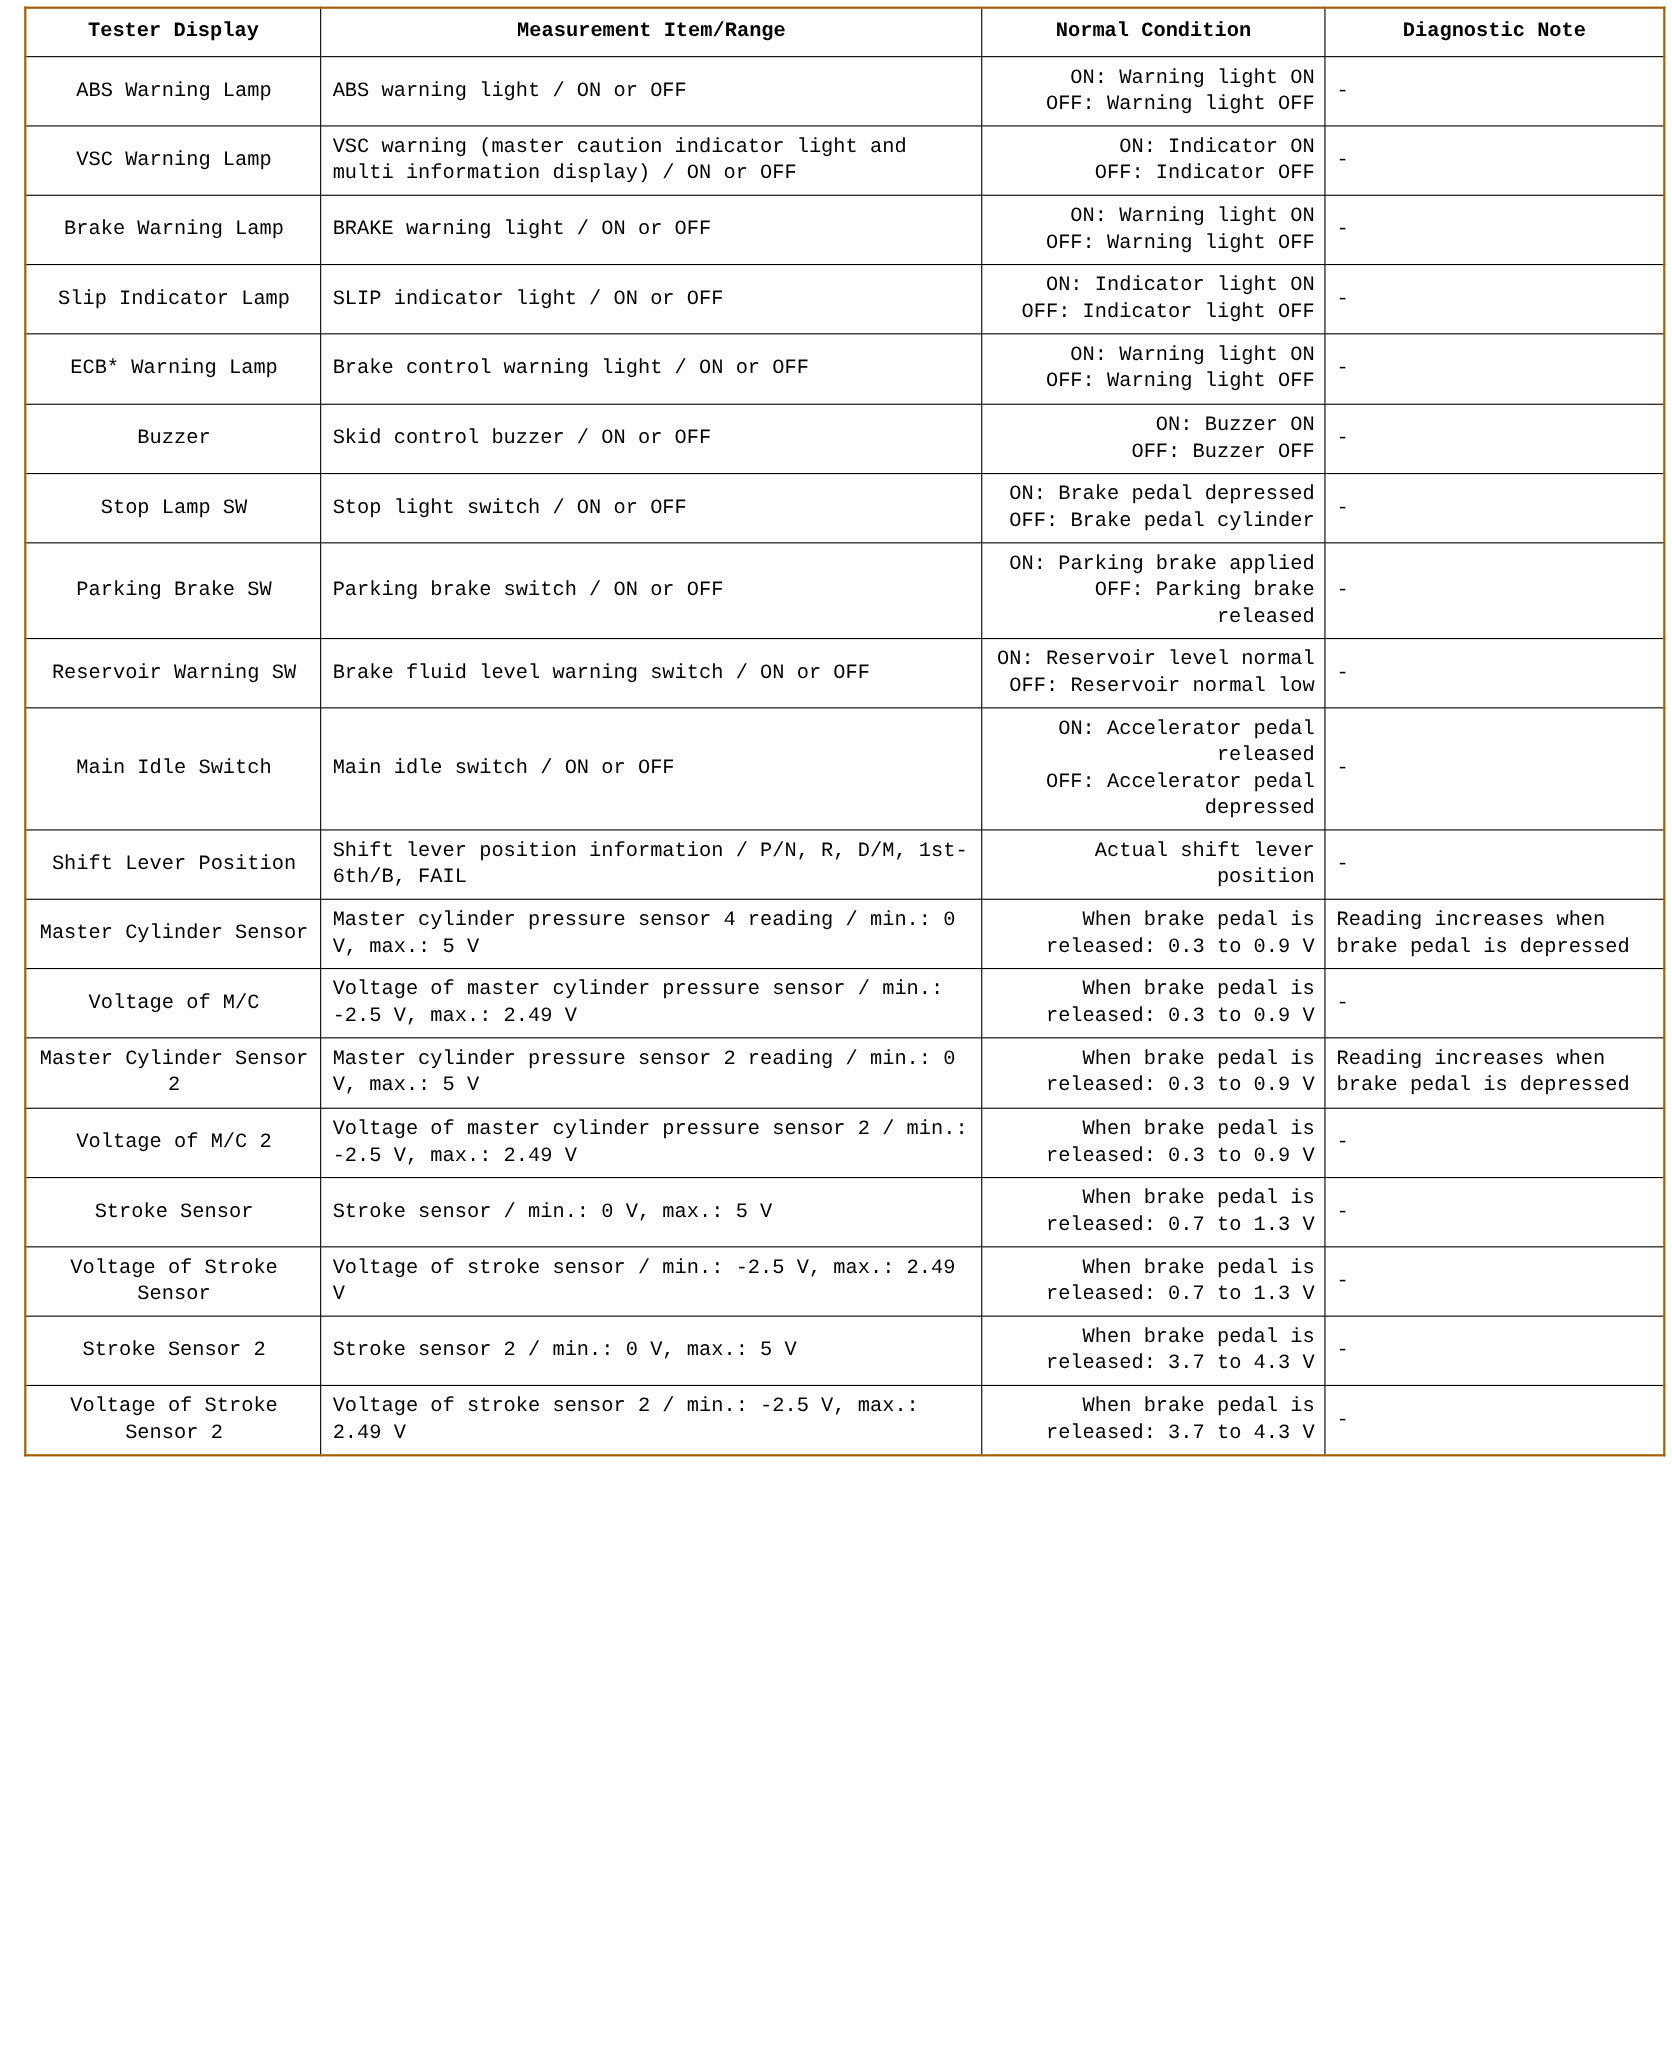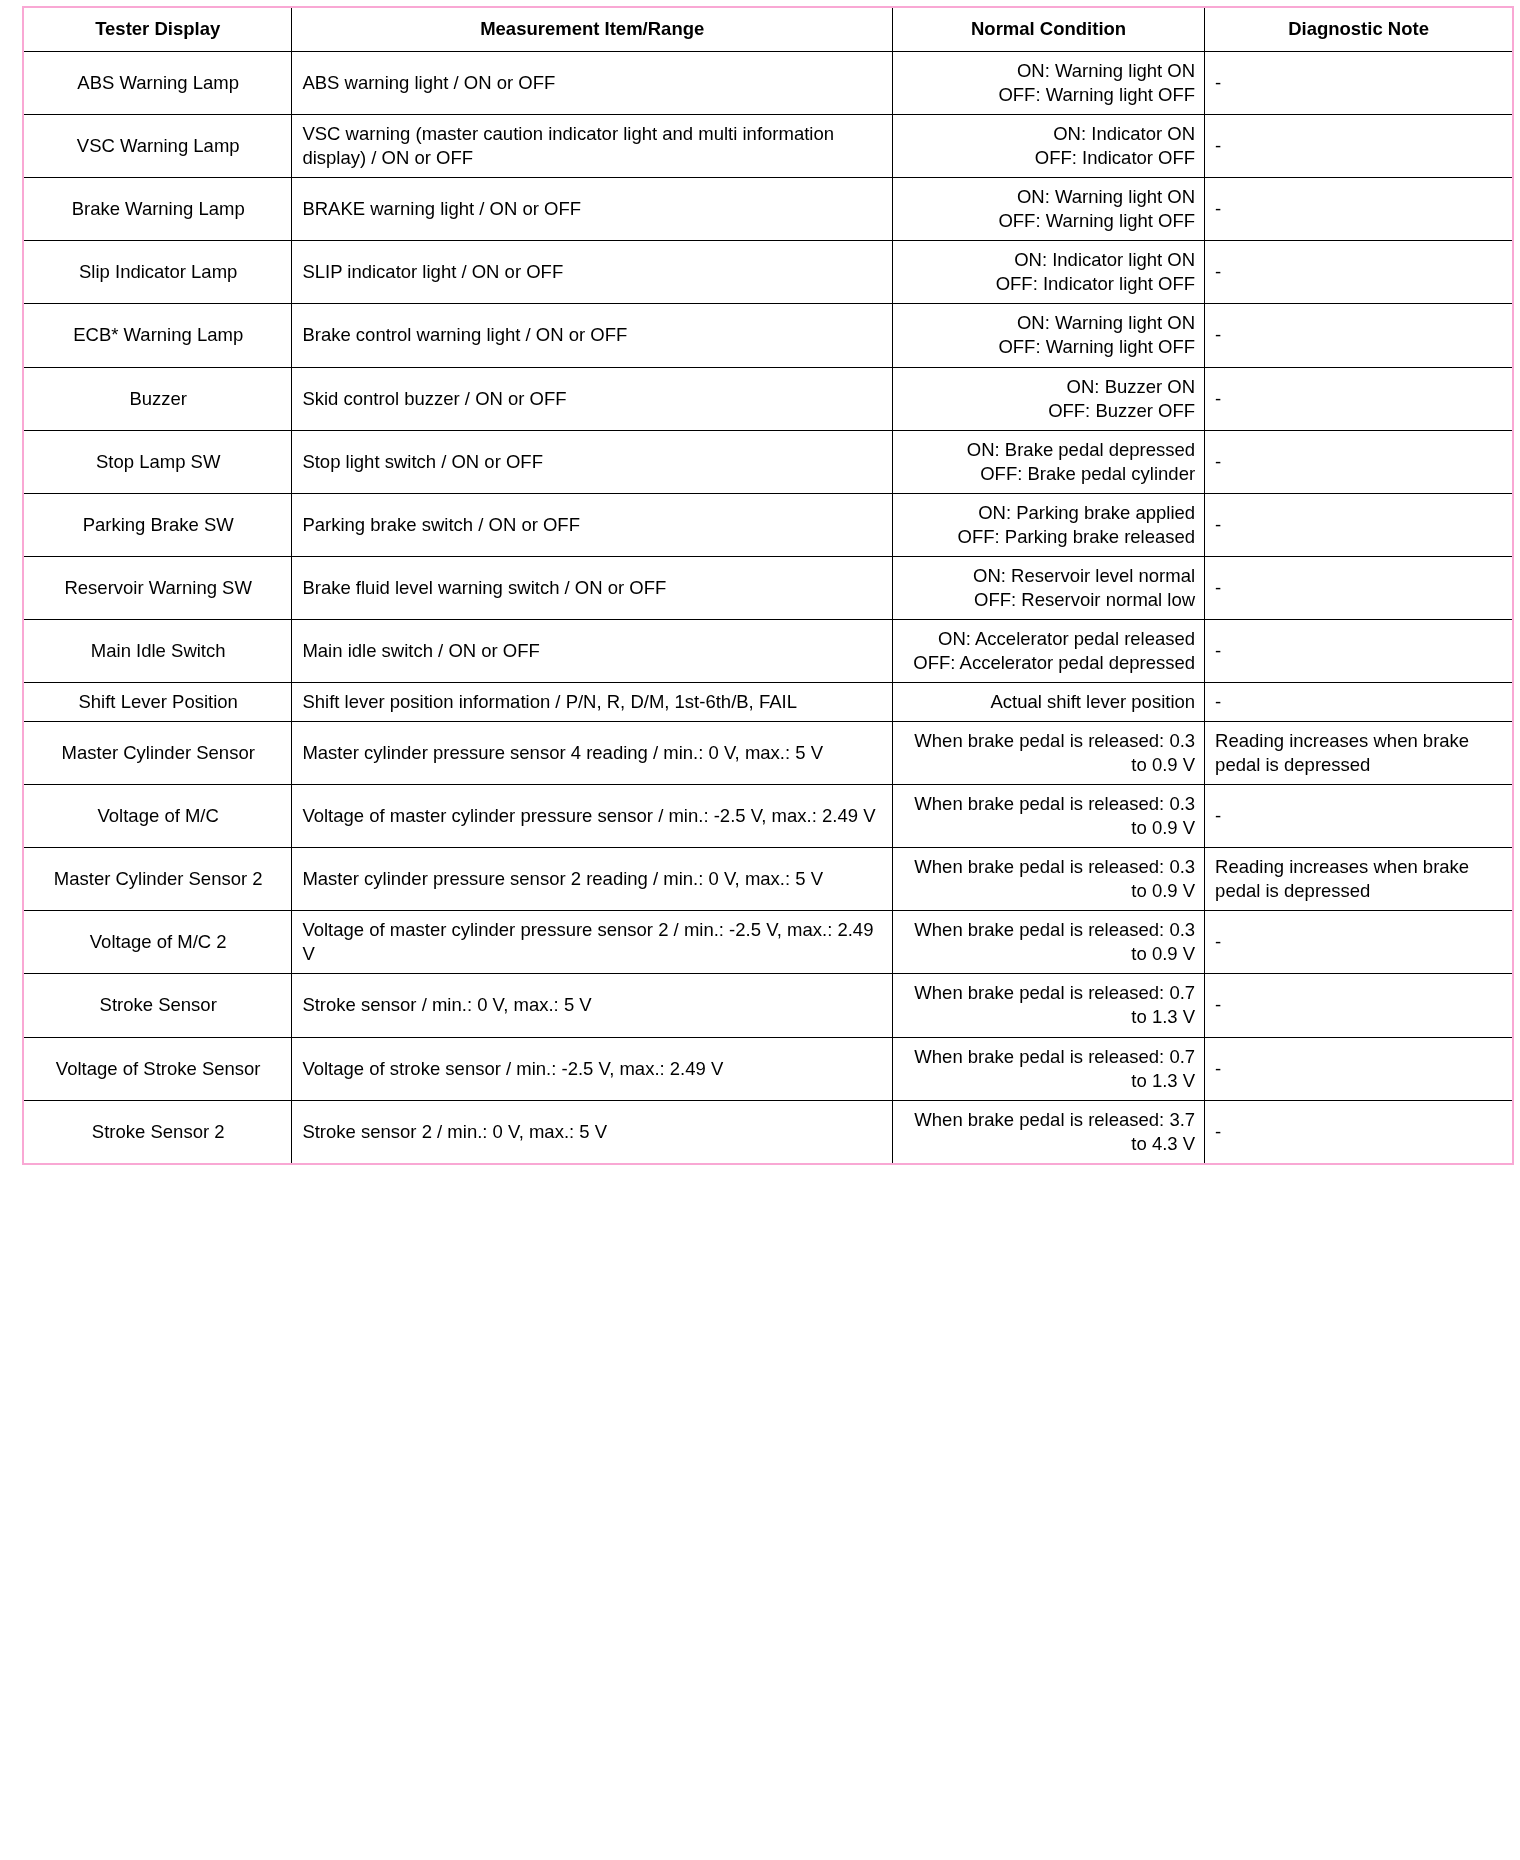--- a/index.html
+++ b/index.html
@@ -14,21 +14,22 @@
   }
   .page {
     width: 1520px;
     box-sizing: border-box;
     padding: 6px 22px 10px 22px;
   }
   table.spec {
     border-collapse: collapse;
     width: 1492px;
     table-layout: fixed;
-    border: 2px solid #f9a8d4;
+    border: 2px solid #a16207;
+    font-family: Liberation Mono, monospace;
   }
   table.spec col.c1 { width: 218px; }
   table.spec col.c2 { width: 487px; }
   table.spec col.c3 { width: 253px; }
   table.spec col.c4 { width: 250px; }
   table.spec th, table.spec td {
     border: 1px solid #000;
     vertical-align: middle;
     font-size: 18.5px;
     line-height: 1.3;
@@ -226,15 +227,23 @@
           <td class="col-note">-</td>
         </tr>
         <tr>
           <td class="col-display">Stroke Sensor 2</td>
           <td class="col-item">Stroke sensor 2 / min.: 0 V, max.: 5 V</td>
           <td class="col-cond cond-tight">
             <span class="cond-line">When brake pedal is released: 3.7 to 4.3 V</span>
           </td>
           <td class="col-note">-</td>
         </tr>
+        <tr>
+          <td class="col-display">Voltage of Stroke Sensor 2</td>
+          <td class="col-item">Voltage of stroke sensor 2 / min.: -2.5 V, max.: 2.49 V</td>
+          <td class="col-cond cond-tight">
+            <span class="cond-line">When brake pedal is released: 3.7 to 4.3 V</span>
+          </td>
+          <td class="col-note">-</td>
+        </tr>
       </tbody>
   </table>
 </div>
 
 </body></html>

